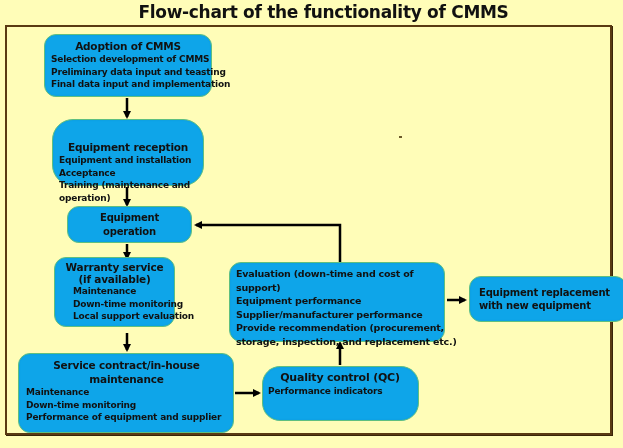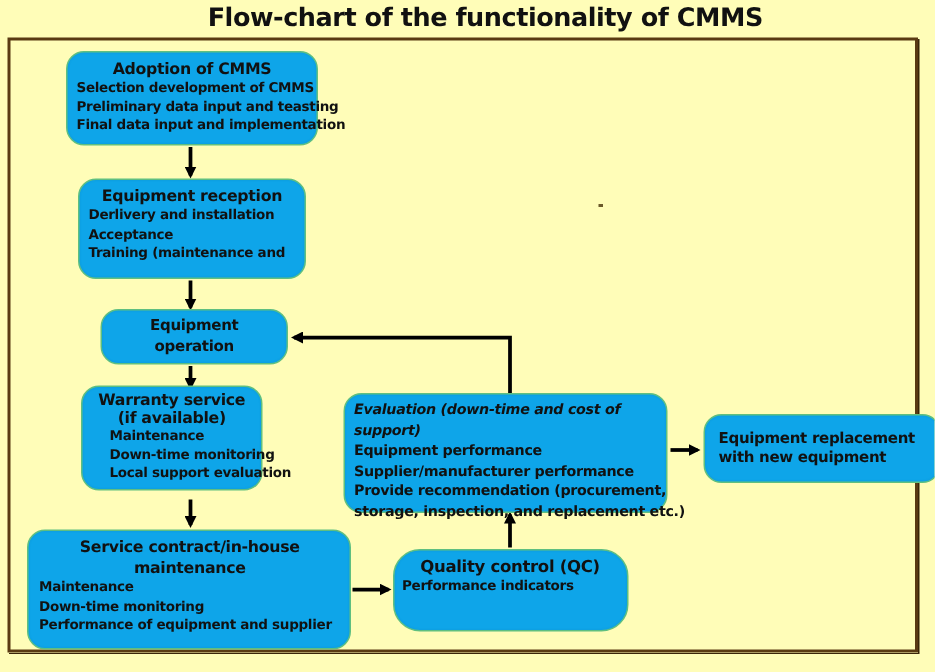--- a/index.html
+++ b/index.html
@@ -50,25 +50,26 @@
   <line x1="447" y1="300" x2="465" y2="300" stroke="#000" stroke-width="2.5" marker-end="url(#ah)"></line>
 </svg>
 
 <div class="box" style="left:44px; top:34px; width:168px; height:63px;">
   <div class="hd">Adoption of CMMS</div>
   <div class="ln">Selection development of CMMS</div>
   <div class="ln">Preliminary data input and teasting</div>
   <div class="ln">Final data input and implementation</div>
 </div>
 
-<div class="box" style="left:52px; top:119px; width:152px; height:67px; padding-top:4px;">
+<div class="box" style="left:52px; top:119px; width:152px; height:67px; padding-top:20px;border-radius:21px;">
   <div class="hd">Equipment reception</div>
-  <div class="ln">Derlivery and installation</div>
+  <div class="ln">Equipment and installation</div>
   <div class="ln">Acceptance</div>
   <div class="ln">Training (maintenance and</div>
+  <div class="ln">operation)</div>
 </div>
 
 <div class="box" style="left:67px; top:206px; width:125px; height:37px; display:flex; align-items:center; justify-content:center;">
   <div class="hd" style="font-size:10px;">Equipment operation</div>
 </div>
 
 <div class="box" style="left:54px; top:257px; width:121px; height:70px; padding-top:3px;">
   <div class="hd" style="line-height:12px;">Warranty service</div>
   <div class="hd" style="line-height:12px;">(if available)</div>
   <div class="ln" style="padding-left:12px;">Maintenance</div>
@@ -82,21 +83,21 @@
   <div class="ln">Down-time monitoring</div>
   <div class="ln">Performance of equipment and supplier</div>
 </div>
 
 <div class="box" style="left:262px; top:366px; width:157px; height:55px; padding-left:5px;border-radius:18px;">
   <div class="hd" style="font-size:11px;">Quality control (QC)</div>
   <div class="ln">Performance indicators</div>
 </div>
 
 <div class="box" style="left:229px; top:262px; width:216px; height:80px; padding-left:6px; font-size:9.5px; line-height:13.5px;">
-  <div class="hd left" style="font-size:9.5px; line-height:13.5px;font-style:italic;">Evaluation (down-time and cost of support)</div>
+  <div class="hd left" style="font-size:9.5px; line-height:13.5px;">Evaluation (down-time and cost of support)</div>
   <div class="ln">Equipment performance</div>
   <div class="ln">Supplier/manufacturer performance</div>
   <div class="ln">Provide recommendation (procurement,</div>
   <div class="ln">storage, inspection, and replacement etc.)</div>
 </div>
 
 <div class="box" style="left:469px; top:276px; width:158px; height:46px; display:flex; flex-direction:column; justify-content:center; padding-left:9px; font-size:10px; line-height:13px;">
   <div class="ln">Equipment replacement</div>
   <div class="ln">with new equipment</div>
 </div>

